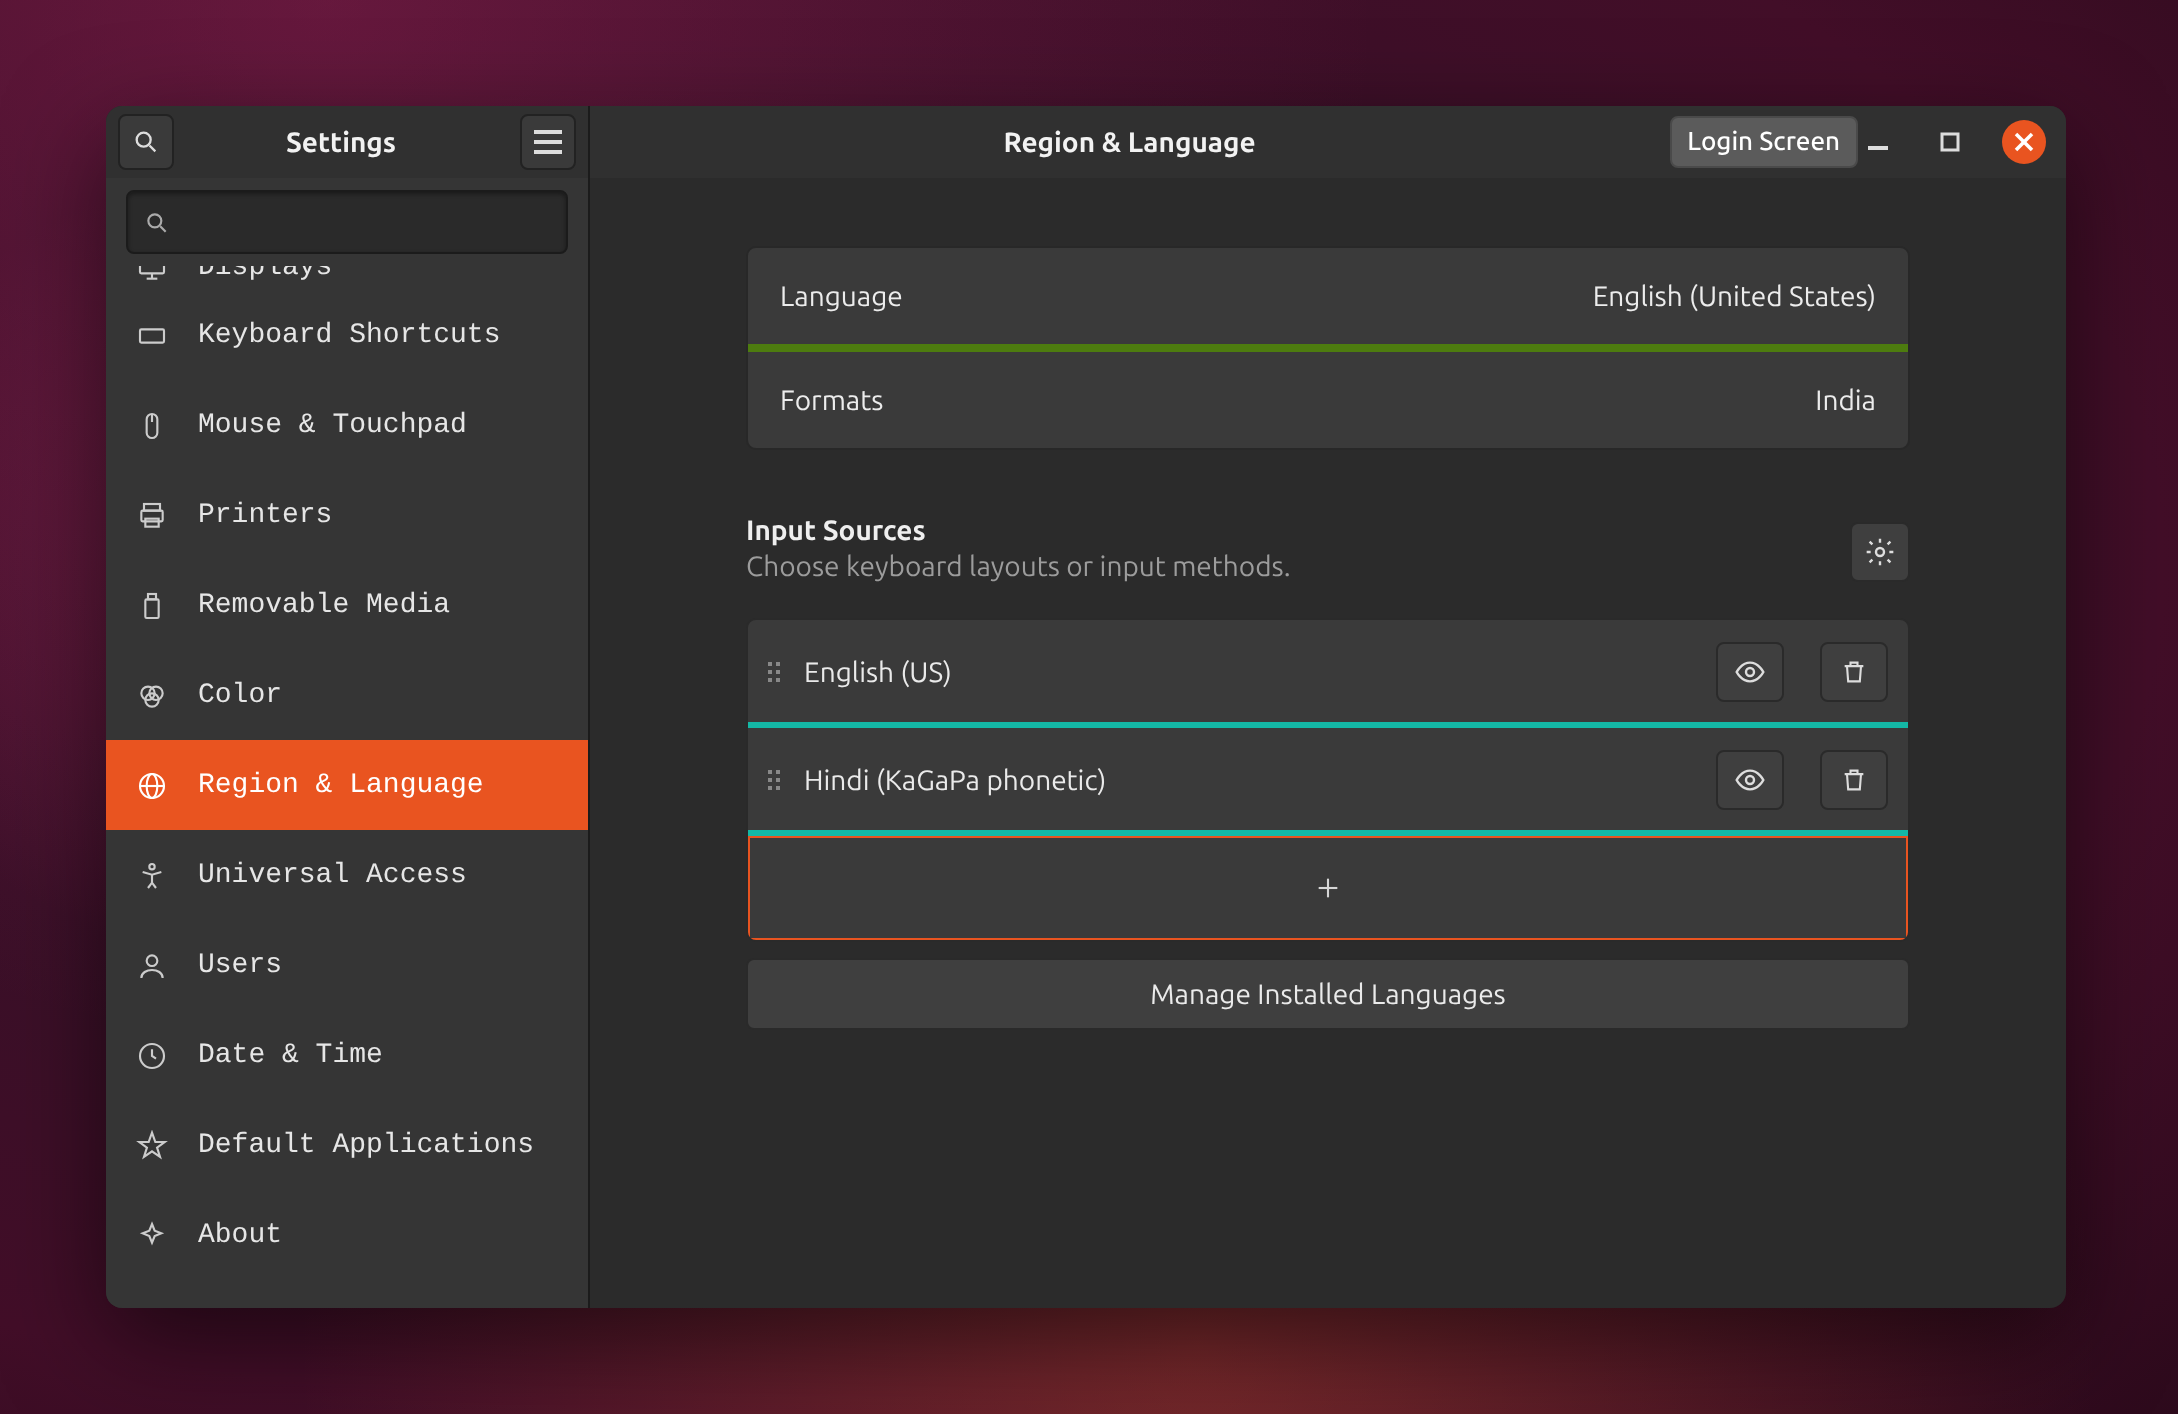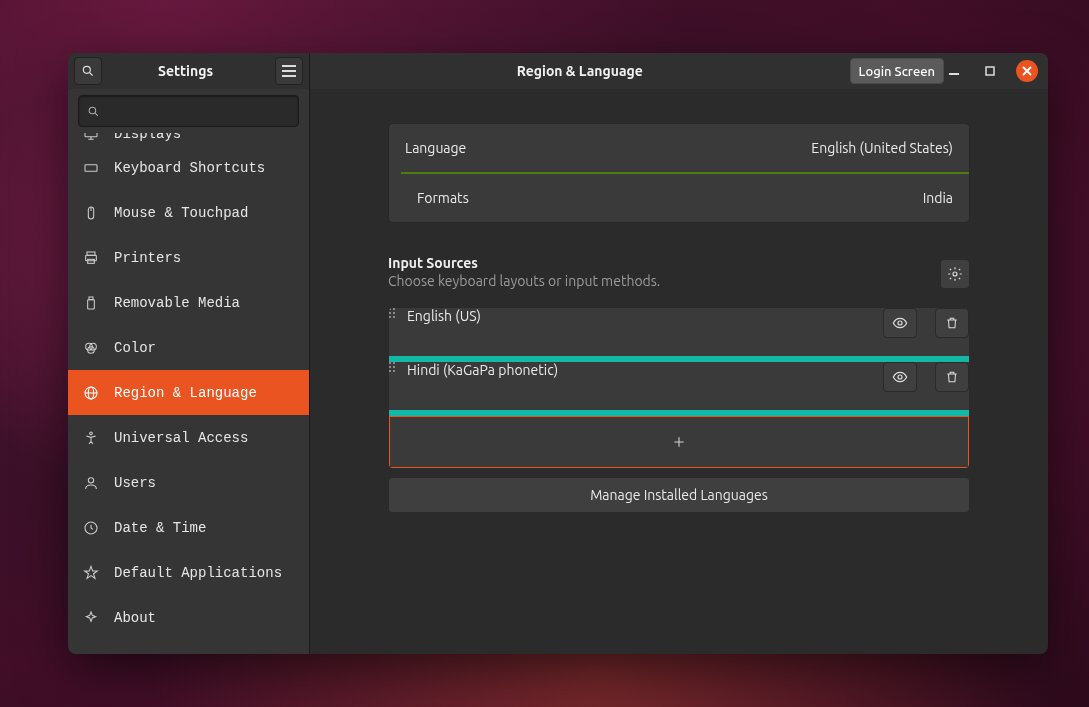--- a/index.html
+++ b/index.html
@@ -12,21 +12,21 @@
     }
     .desk-gradient {
       position:absolute; inset:0;
       background:
         radial-gradient(circle at 55% 95%, rgba(220,90,50,0.35), transparent 50%),
         radial-gradient(circle at 15% 0%, rgba(180,40,100,0.35), transparent 45%);
       pointer-events:none;
     }
     .window {
       position: absolute;
-      left: 68px; top: 53px;
+      left: 53px; top: 53px;
       width: 980px; height: 601px;
       background: #2b2b2b;
       border-radius: 8px;
       box-shadow: 0 16px 50px rgba(0,0,0,0.55);
       display: flex;
       flex-direction: column;
       overflow: hidden;
     }
     .titlebar { height: 36px; background: #303030; display:flex; align-items:center; }
     .tb-left { width: 242px; display:flex; align-items:center; height:100%; border-right:1px solid #1b1b1b; }
@@ -59,31 +59,31 @@
       height:45px; display:flex; align-items:center; gap:14px;
       padding:0 14px; color:#e6e6e6; font-size:14px;
     }
     .side-item.active { background:#e95420; color:#fff; }
     .side-item .ic { width:18px; display:flex; justify-content:center; color:#ccc; }
     .side-item.active .ic { color:#fff; }
     .side-item.cut { height:22px; margin-top:-10px; overflow:hidden; }
     .content { flex:1; padding: 34px 78px 0 78px; color:#d6d6d6; overflow:auto; }
     .setting-group { border:1px solid #282828; border-radius:5px; background:#3a3a3a; }
     .setting-row { display:flex; justify-content:space-between; align-items:center; padding:16px 16px; color:#ececec; font-size:14px; }
-    .setting-row + .setting-row { border-top:2px solid #4d7c0f;margin-left:12px; }
+    .setting-row + .setting-row { border-top:4px solid #4d7c0f; }
     .section-head { display:flex; align-items:flex-end; margin-top:32px; }
     .section-head .txt { flex:1; }
     .section-head .title { font-weight:700; font-size:14px; color:#efefef; }
     .section-head .sub { font-size:14px; color:#9c9c9c; margin-top:2px; }
     .opt-btn {
       width:30px; height:30px; border-radius:4px; border:1px solid #2a2a2a;
       background:#3f3f3f; display:flex; align-items:center; justify-content:center; color:#ddd;
     }
     .input-list { margin-top:18px; border:1px solid #2a2a2a; border-radius:5px; background:#3a3a3a; overflow:hidden;}
-    .input-row { display:flex; align-items:flex-start; height:54px; padding:0 0; gap:12px; border-bottom:6px solid #14b8a6;}
+    .input-row { display:flex; align-items:center; height:54px; padding:0 10px; gap:12px; border-bottom:3px solid #14b8a6;}
     .drag { color:#888; display:flex; flex-direction:column; gap:2px; cursor:grab;}
     .drag span { display:flex; gap:2px; }
     .drag i { width:2px; height:2px; background:#888; display:block; }
     .input-label { flex:1; color:#eaeaea; font-size:14px; }
     .row-btn { width:34px; height:30px; border-radius:4px; border:1px solid #2a2a2a; background:#3f3f3f; display:flex; align-items:center; justify-content:center; color:#ddd; margin-left:6px;}
     .manage-btn { margin-top:8px; height:36px; border:1px solid #2a2a2a; border-radius:4px; background:#3f3f3f; color:#eaeaea; font-size:14px; display:flex; align-items:center; justify-content:center;text-align:right;}
     svg { display:block; }
   </style>
 </head>
 <body>

